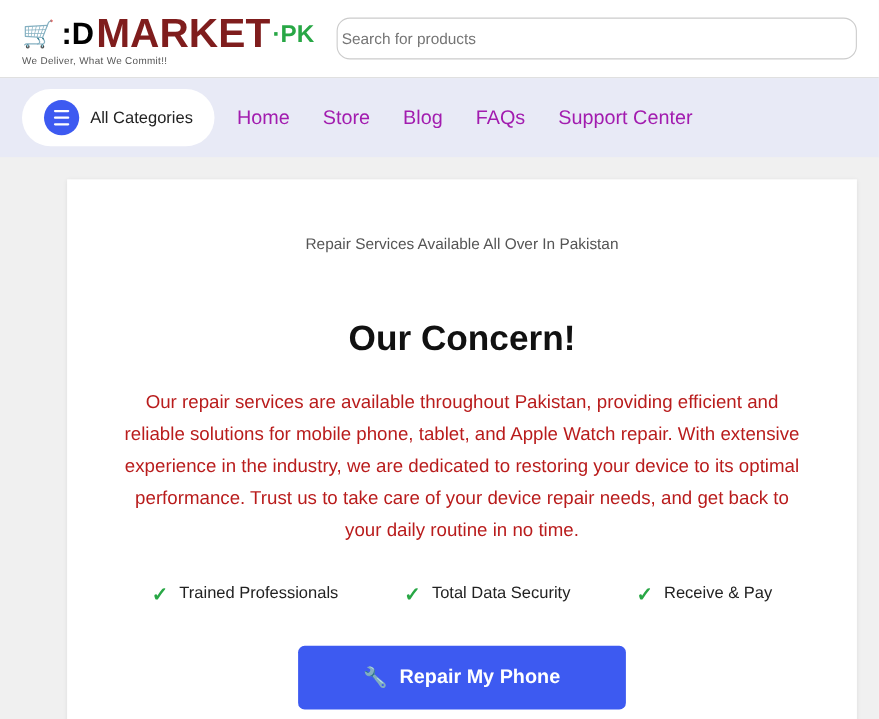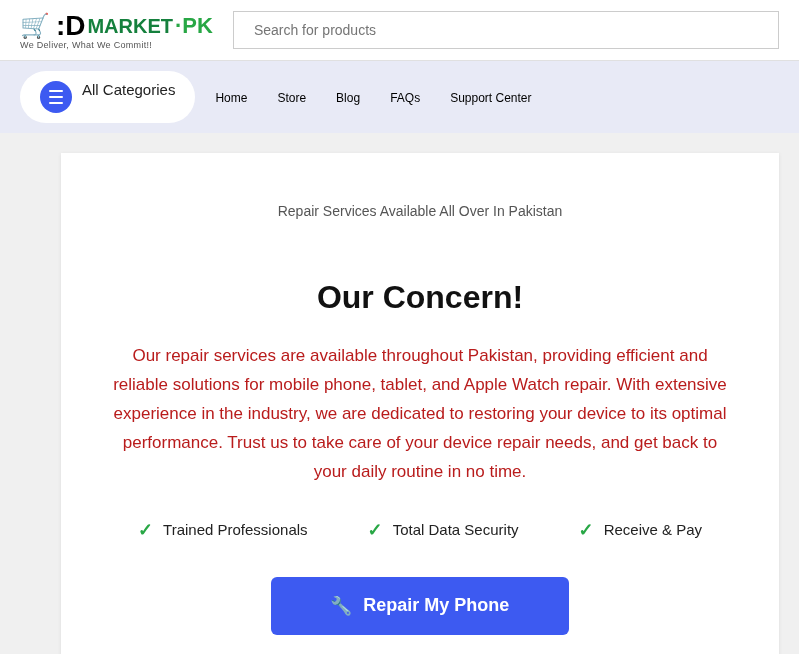--- a/index.html
+++ b/index.html
@@ -26,50 +26,50 @@
       display: flex;
       align-items: center;
       gap: 2px;
     }
     .logo-cart-icon {
       color: #000;
       font-size: 24px;
       margin-right: 4px;
     }
     .logo-d { color: #000; font-weight: 900; font-size: 28px; }
-    .logo-market { color: #15803d; font-weight: 900; font-size: 20px; }
+    .logo-market { color: #7f1d1d; font-weight: 900; font-size: 37px; }
     .logo-pk { color: #28a745; font-weight: 900; font-size: 22px; }
     .logo-tagline {
       font-size: 9px;
       color: #555;
       margin-top: -2px;
       letter-spacing: 0.3px;
       text-align: center;
     }
     .search-bar {
       flex: 1;
       border: 1px solid #ccc;
-      border-radius: 0;
-      padding: 10px 20px;
+      border-radius: 12px;
+      padding: 10px 4px;
       font-size: 14px;
       color: #999;
       outline: none;
     }
 
     
     .nav {
       background: #e8eaf6;
       display: flex;
       align-items: center;
       padding: 0 20px;
       gap: 0;
     }
     .all-categories-btn {
       display: flex;
-      align-items: flex-start;
+      align-items: center;
       gap: 10px;
       background: #fff;
       border-radius: 30px;
       padding: 10px 20px;
       margin: 10px 20px 10px 0;
       cursor: pointer;
       border: none;
       font-size: 15px;
       color: #222;
     }
@@ -92,22 +92,22 @@
       background: #fff;
       border-radius: 2px;
     }
     .nav-links {
       display: flex;
       gap: 30px;
       list-style: none;
     }
     .nav-links li a {
       text-decoration: none;
-      color: #000000;
-      font-size: 12px;
+      color: #a21caf;
+      font-size: 18px;
       font-weight: 500;
     }
 
     
     .main-content {
       padding: 20px;
       background: #f0f0f0;
     }
     .repair-card {
       background: #fff;

